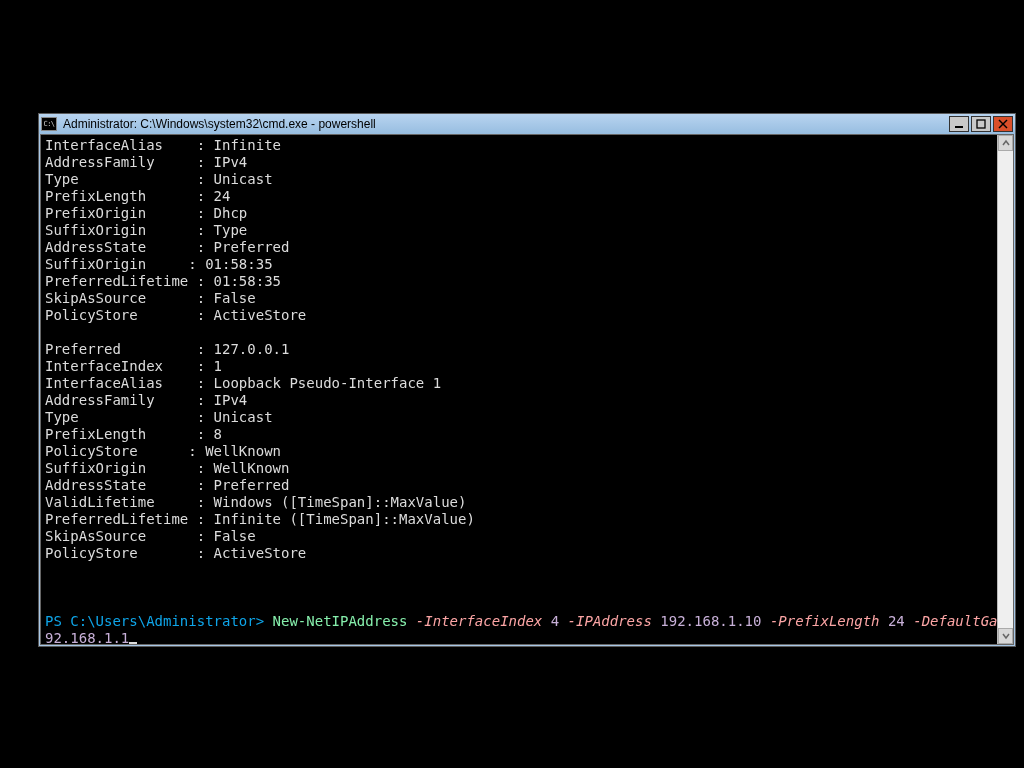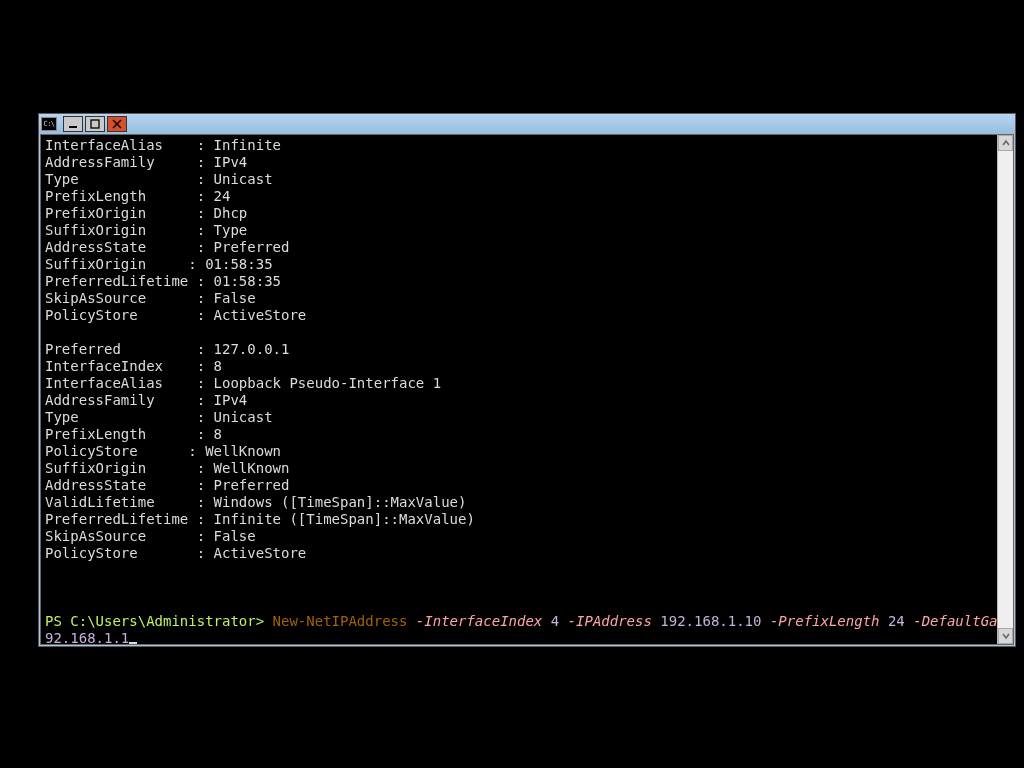--- a/index.html
+++ b/index.html
@@ -92,38 +92,39 @@
     border: 1px solid #aaa;
     display: flex;
     align-items: center;
     justify-content: center;
     cursor: pointer;
   }
   .scroll-track { flex: 1; background: #efefef; }
   .prompt-line {
     color: #dcdcdc;
   }
-  .ps-path { color: #bef264; }
-  .ps-cmdlet { color: #a16207; }
+  .ps-path { color: #0ea5e9; }
+  .ps-cmdlet { color: #86efac; }
   .ps-param { color: #fca5a5; font-style: italic; }
   .ps-value { color: #c8b0d8; }
   .cursor {
     display: inline-block;
     width: 8px;
     height: 2px;
     background: #dcdcdc;
     vertical-align: -1px;
   }
 </style>
 </head>
 <body>
 
 <div class="window">
   <div class="titlebar">
     <div class="titlebar-icon">C:\</div>
+    <div class="titlebar-text">Administrator: C:\Windows\system32\cmd.exe - powershell</div>
     <div class="win-btns">
       <div class="win-btn" title="Minimize">
         <svg width="10" height="10">
             <line x1="1" y1="8" x2="9" y2="8" stroke="#000" stroke-width="2"></line>
           </svg>
       </div>
       <div class="win-btn" title="Maximize">
         <svg width="10" height="10">
             <rect x="1" y="1" width="8" height="8" fill="none" stroke="#000" stroke-width="1.3"></rect>
           </svg>
@@ -143,21 +144,21 @@
 <span>PrefixLength      : 24</span>
 <span>PrefixOrigin      : Dhcp</span>
 <span>SuffixOrigin      : Type</span>
 <span>AddressState      : Preferred</span>
 <span>SuffixOrigin     : 01:58:35</span>
 <span>PreferredLifetime : 01:58:35</span>
 <span>SkipAsSource      : False</span>
 <span>PolicyStore       : ActiveStore</span>
 
 <span>Preferred         : 127.0.0.1</span>
-<span>InterfaceIndex    : 8</span>
+<span>InterfaceIndex    : 1</span>
 <span>InterfaceAlias    : Loopback Pseudo-Interface 1</span>
 <span>AddressFamily     : IPv4</span>
 <span>Type              : Unicast</span>
 <span>PrefixLength      : 8</span>
 <span>PolicyStore      : WellKnown</span>
 <span>SuffixOrigin      : WellKnown</span>
 <span>AddressState      : Preferred</span>
 <span>ValidLifetime     : Windows ([TimeSpan]::MaxValue)</span>
 <span>PreferredLifetime : Infinite ([TimeSpan]::MaxValue)</span>
 <span>SkipAsSource      : False</span>

